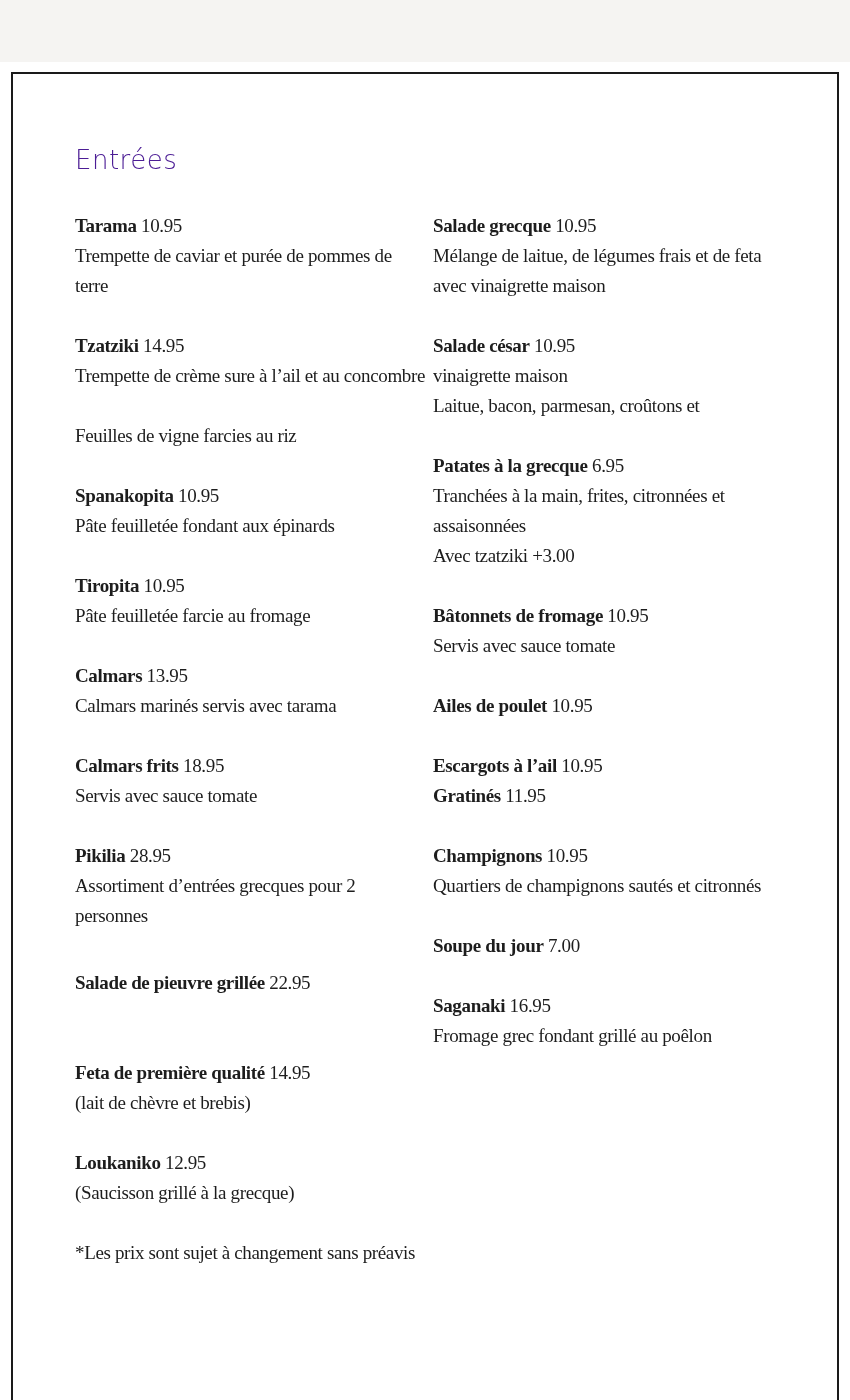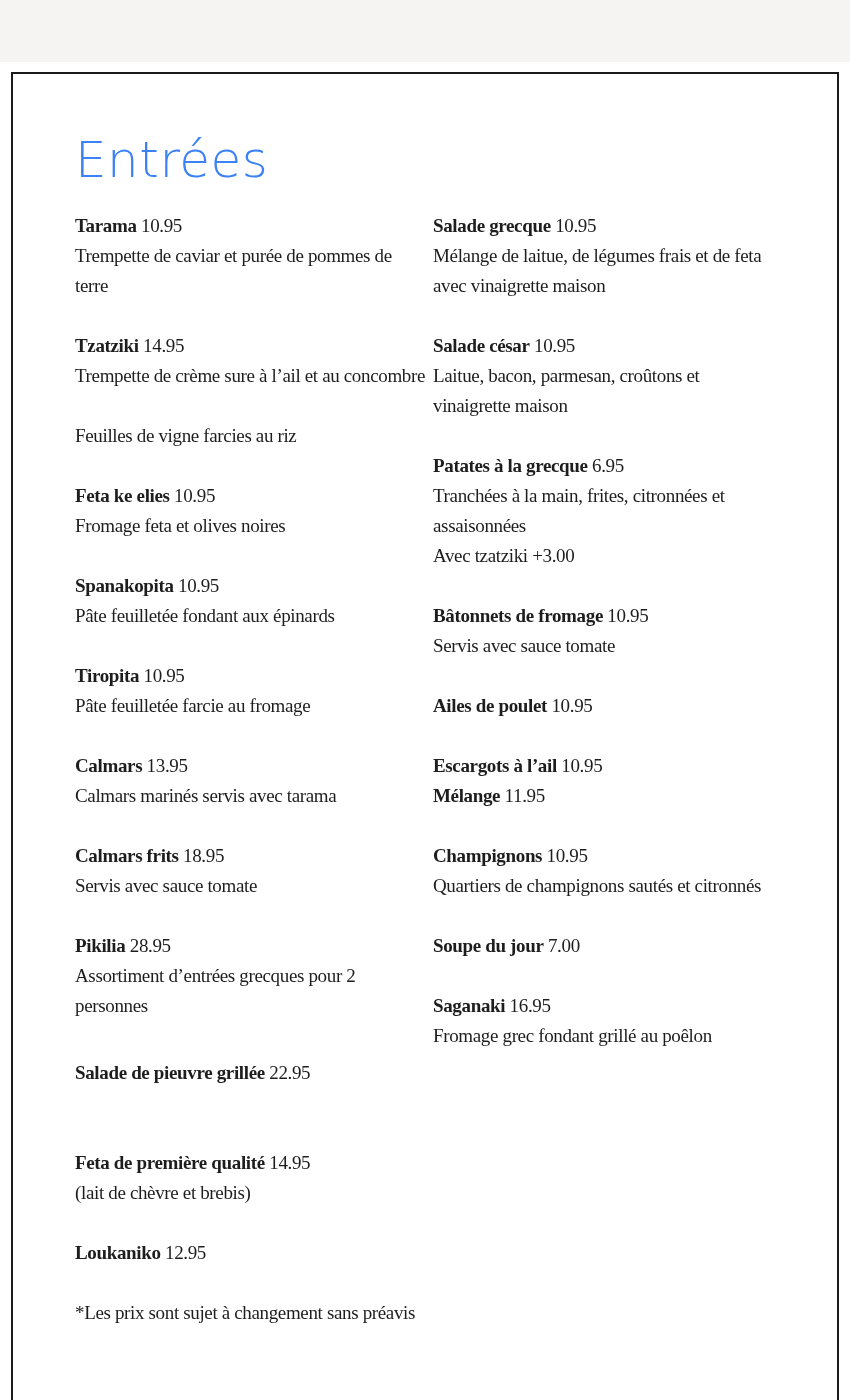--- a/index.html
+++ b/index.html
@@ -20,25 +20,25 @@
     border: 2px solid #1a1a1a;
     background: #ffffff;
     height: 1400px;
     padding: 66px 14px 0 62px;
     color: #1d1d1d;
     font-family: "Liberation Serif", serif;
   }
   .page-title {
     font-family: "DejaVu Sans", sans-serif;
     font-weight: 300;
-    font-size: 50px;
+    font-size: 26px;
     line-height: 40px;
     letter-spacing: 0.5px;
     margin: 0 0 31px 0;
-    color: #3b82f6;
+    color: #4c1d95;
   }
   .columns {
     display: flex;
     align-items: flex-start;
     gap: 8px;
   }
   .menu-column {
     flex: 0 0 auto;
   }
   .menu-column.left  { width: 350px; }
@@ -82,24 +82,20 @@
           <div class="line">terre</div>
         </div>
         <div class="menu-item">
           <div class="line"><span class="item-name">Tzatziki</span><span>&nbsp;14.95</span></div>
           <div class="line">Trempette de crème sure à l’ail et au concombre</div>
         </div>
         <div class="menu-item">
           <div class="line">Feuilles de vigne farcies au riz</div>
         </div>
         <div class="menu-item">
-          <div class="line"><span class="item-name">Feta ke elies</span><span>&nbsp;10.95</span></div>
-          <div class="line">Fromage feta et olives noires</div>
-        </div>
-        <div class="menu-item">
           <div class="line"><span class="item-name">Spanakopita</span><span>&nbsp;10.95</span></div>
           <div class="line">Pâte feuilletée fondant aux épinards</div>
         </div>
         <div class="menu-item">
           <div class="line"><span class="item-name">Tiropita</span><span>&nbsp;10.95</span></div>
           <div class="line">Pâte feuilletée farcie au fromage</div>
         </div>
         <div class="menu-item">
           <div class="line"><span class="item-name">Calmars</span><span>&nbsp;13.95</span></div>
           <div class="line">Calmars marinés servis avec tarama</div>
@@ -115,49 +111,50 @@
         </div>
         <div class="menu-item extra-gap">
           <div class="line"><span class="item-name">Salade de pieuvre grillée</span><span>&nbsp;22.95</span></div>
         </div>
         <div class="menu-item">
           <div class="line"><span class="item-name">Feta de première qualité</span><span>&nbsp;14.95</span></div>
           <div class="line">(lait de chèvre et brebis)</div>
         </div>
         <div class="menu-item">
           <div class="line"><span class="item-name">Loukaniko</span><span>&nbsp;12.95</span></div>
+          <div class="line">(Saucisson grillé à la grecque)</div>
         </div>
       </div>
     <div class="menu-column right">
         <div class="menu-item">
           <div class="line"><span class="item-name">Salade grecque</span><span>&nbsp;10.95</span></div>
           <div class="line">Mélange de laitue, de légumes frais et de feta</div>
           <div class="line">avec vinaigrette maison</div>
         </div>
         <div class="menu-item">
           <div class="line"><span class="item-name">Salade césar</span><span>&nbsp;10.95</span></div>
+          <div class="line">vinaigrette maison</div>
           <div class="line">Laitue, bacon, parmesan, croûtons et</div>
-          <div class="line">vinaigrette maison</div>
         </div>
         <div class="menu-item">
           <div class="line"><span class="item-name">Patates à la grecque</span><span>&nbsp;6.95</span></div>
           <div class="line">Tranchées à la main, frites, citronnées et</div>
           <div class="line">assaisonnées</div>
           <div class="line">Avec tzatziki +3.00</div>
         </div>
         <div class="menu-item">
           <div class="line"><span class="item-name">Bâtonnets de fromage</span><span>&nbsp;10.95</span></div>
           <div class="line">Servis avec sauce tomate</div>
         </div>
         <div class="menu-item">
           <div class="line"><span class="item-name">Ailes de poulet</span><span>&nbsp;10.95</span></div>
         </div>
         <div class="menu-item">
           <div class="line"><span class="item-name">Escargots à l’ail</span><span>&nbsp;10.95</span></div>
-          <div class="line"><span class="item-name">Mélange</span><span>&nbsp;11.95</span></div>
+          <div class="line"><span class="item-name">Gratinés</span><span>&nbsp;11.95</span></div>
         </div>
         <div class="menu-item">
           <div class="line"><span class="item-name">Champignons</span><span>&nbsp;10.95</span></div>
           <div class="line">Quartiers de champignons sautés et citronnés</div>
         </div>
         <div class="menu-item">
           <div class="line"><span class="item-name">Soupe du jour</span><span>&nbsp;7.00</span></div>
         </div>
         <div class="menu-item">
           <div class="line"><span class="item-name">Saganaki</span><span>&nbsp;16.95</span></div>

